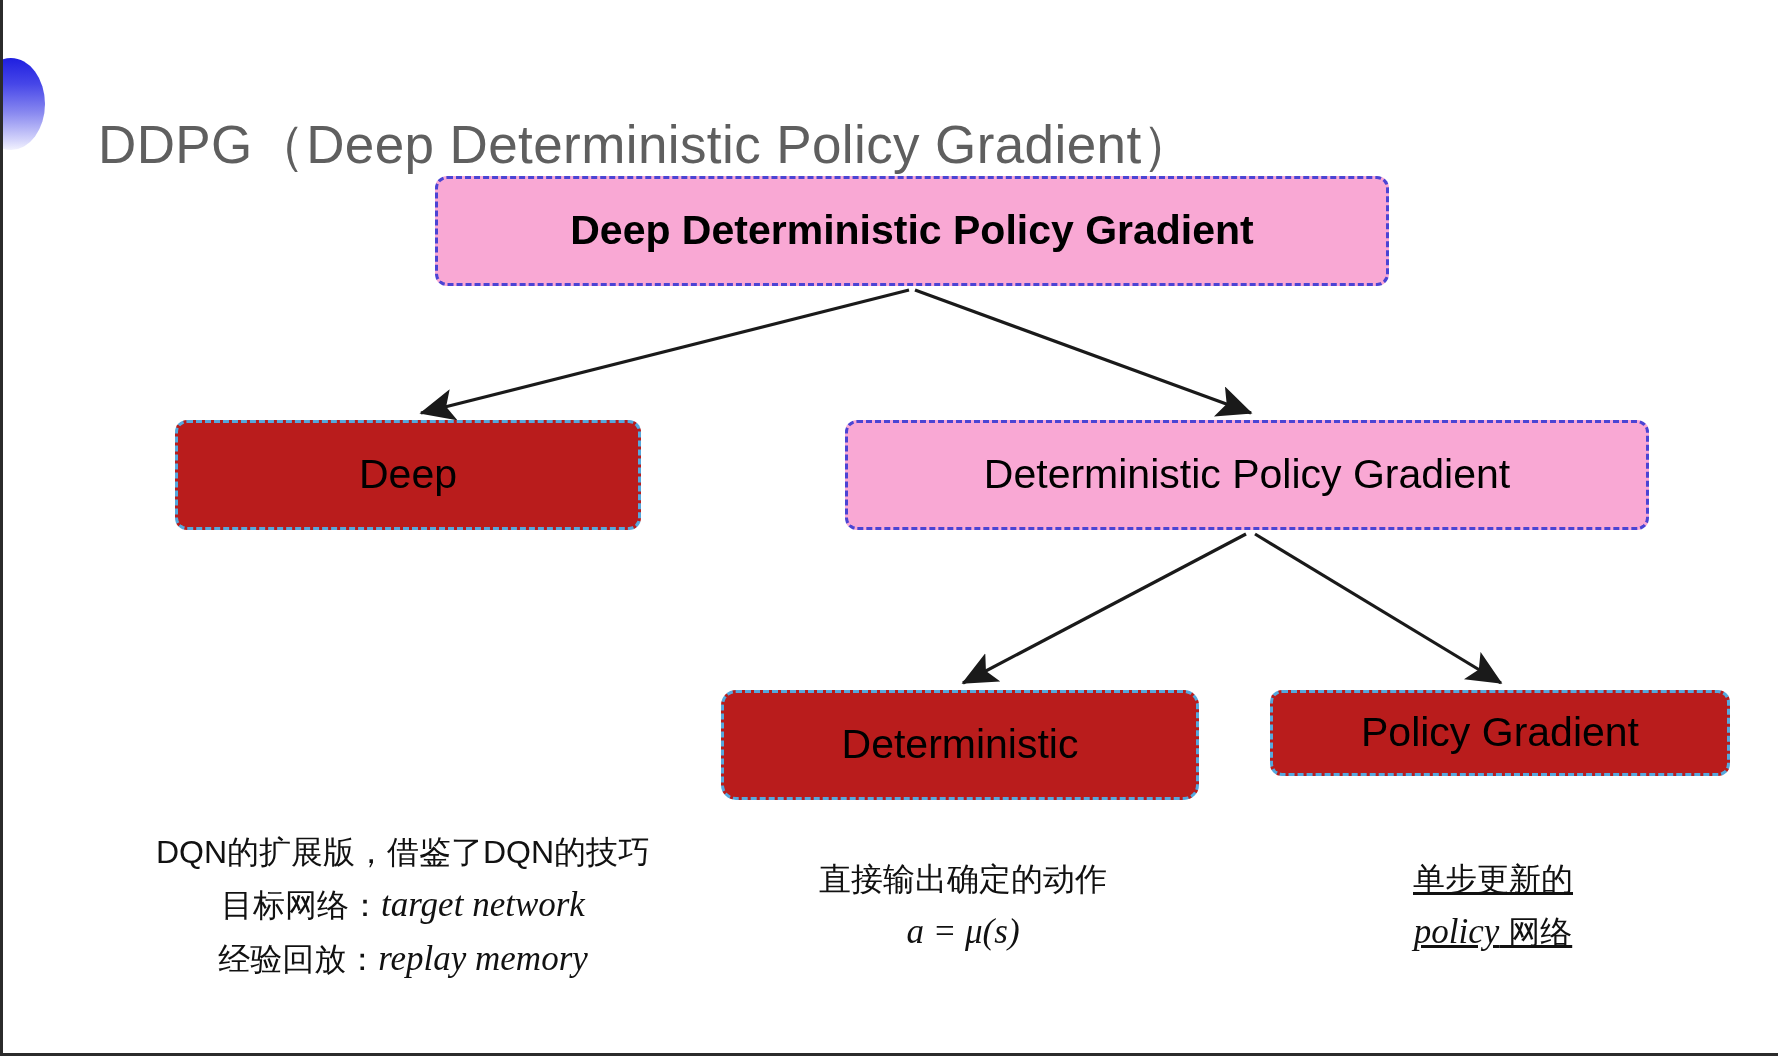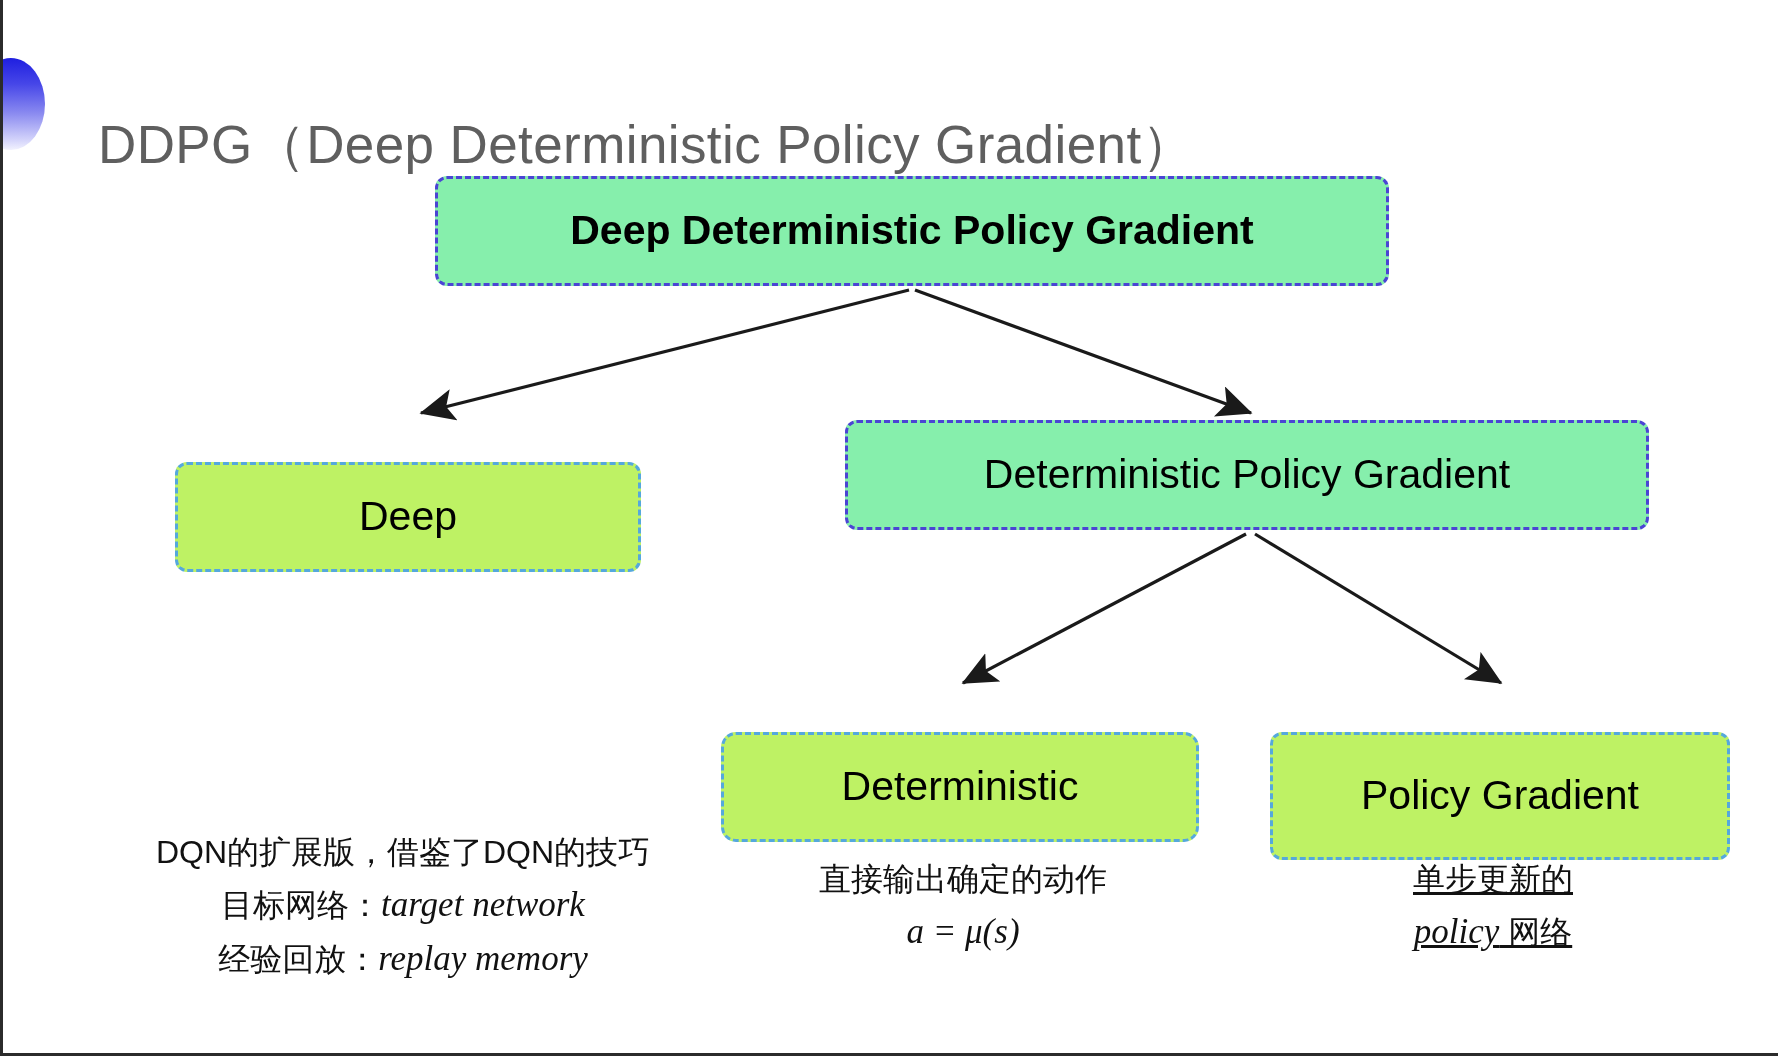--- a/index.html
+++ b/index.html
@@ -49,34 +49,33 @@
     box-sizing: border-box;
     border-radius: 12px;
     display: flex;
     align-items: center;
     justify-content: center;
     color: #000000;
     text-align: center;
     line-height: 1.1;
   }
   .node.purple {
-    background: #86efac;
+    background: #f9a8d4;
     border: 3px dashed #4b44d4;
   }
   .node.cyan {
-    background: #bef264;
+    background: #b91c1c;
     border: 3px dashed #55a8dd;
-    margin-top: 42px;
   }
 
   #node-ddpg   { left: 432px;  top: 176px; width: 954px; height: 110px;  font-size: 41px; font-weight: 700; }
   #node-deep   { left: 172px;  top: 420px; width: 466px; height: 110px;  font-size: 41px; }
   #node-dpg    { left: 842px;  top: 420px; width: 804px; height: 110px;  font-size: 41px; justify-content: center; }
   #node-det    { left: 718px;  top: 690px; width: 478px; height: 110px;  font-size: 41px; border-radius: 15px; }
-  #node-pg     { left: 1267px; top: 690px; width: 460px; height: 128px;  font-size: 41px; }
+  #node-pg     { left: 1267px; top: 690px; width: 460px; height: 86px;  font-size: 41px; }
 
   
   #arrows {
     position: absolute;
     left: 0;
     top: 0;
     width: 1778px;
     height: 1056px;
     pointer-events: none;
   }

